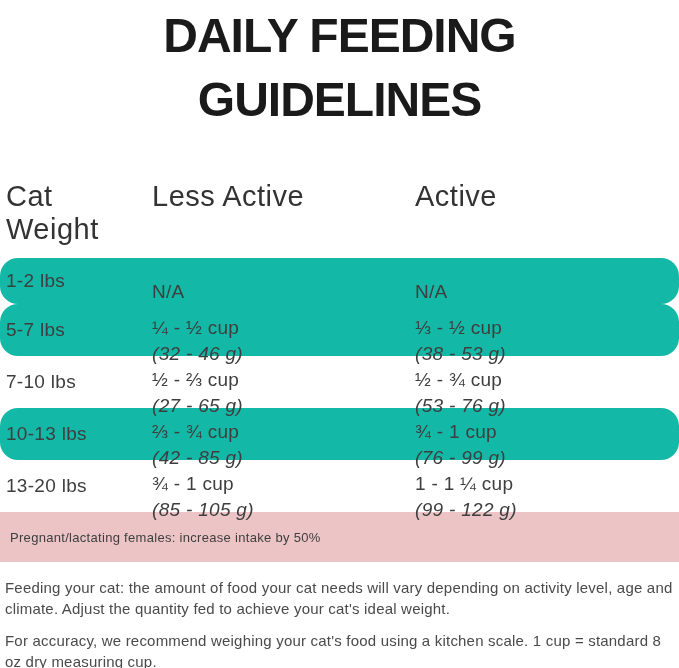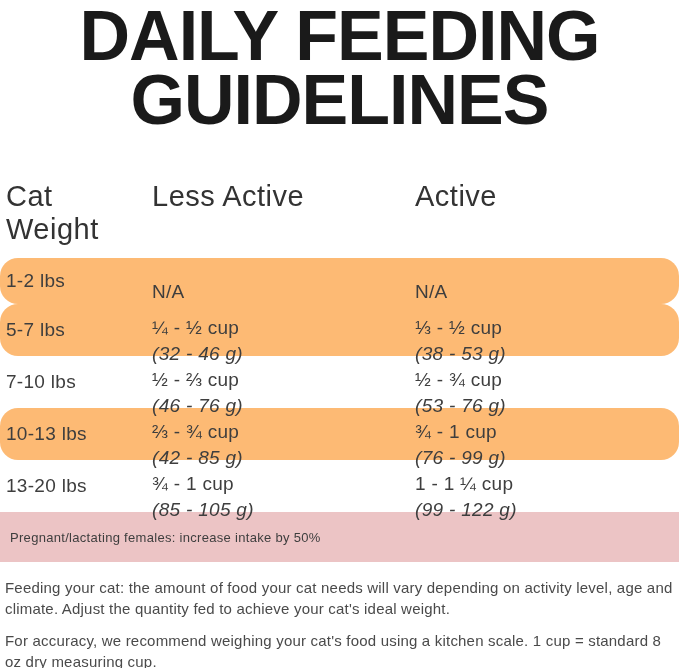--- a/index.html
+++ b/index.html
@@ -6,21 +6,21 @@
   html, body {
     width: 679px; height: 668px;
     background: #ffffff;
     overflow: hidden;
     font-family: "Liberation Sans", "DejaVu Sans", sans-serif;
   }
   .title {
     padding-top: 4px;
     text-align: center;
     font-weight: bold;
-    font-size: 70px;
+    font-size: 48px;
     line-height: 64px;
     letter-spacing: -1px;
     color: #1a1a1a;
   }
   .table {
     margin-top: 48px;
     width: 679px;
     color: #3e3e3e;
   }
   .thead {
@@ -34,21 +34,21 @@
   .c2 { width: 263px; padding-left: 5px; }
   .c3 { flex: 1; padding-left: 5px; }
   .row {
     display: flex;
     align-items: center;
     height: 52px;
     font-size: 19px;
     letter-spacing: 0.3px;
   }
   .row.h-na { height: 46px; }
-  .row.pink { background: #fdba74; border-radius: 18px; }
+  .row.pink { background: #14b8a6; border-radius: 18px; }
   .cupline { line-height: 26px; margin-top: 21px; }
   .grams { line-height: 26px; font-style: italic; }
   .grams:empty { display: none; }
   .special-row {
     display: flex;
     align-items: center;
     height: 50px;
     background: #ecc4c5;
     font-size: 13px;
     letter-spacing: 0.3px;
@@ -102,21 +102,21 @@
       <div class="c3">
         <div class="cupline">⅓ - ½ cup</div>
         <div class="grams">(38 - 53 g)</div>
       </div>
     </div>
 
     <div class="row">
       <div class="c1">7-10 lbs</div>
       <div class="c2">
         <div class="cupline">½ - ⅔ cup</div>
-        <div class="grams">(46 - 76 g)</div>
+        <div class="grams">(27 - 65 g)</div>
       </div>
       <div class="c3">
         <div class="cupline">½ - ¾ cup</div>
         <div class="grams">(53 - 76 g)</div>
       </div>
     </div>
 
     <div class="row pink">
       <div class="c1">10-13 lbs</div>
       <div class="c2">

